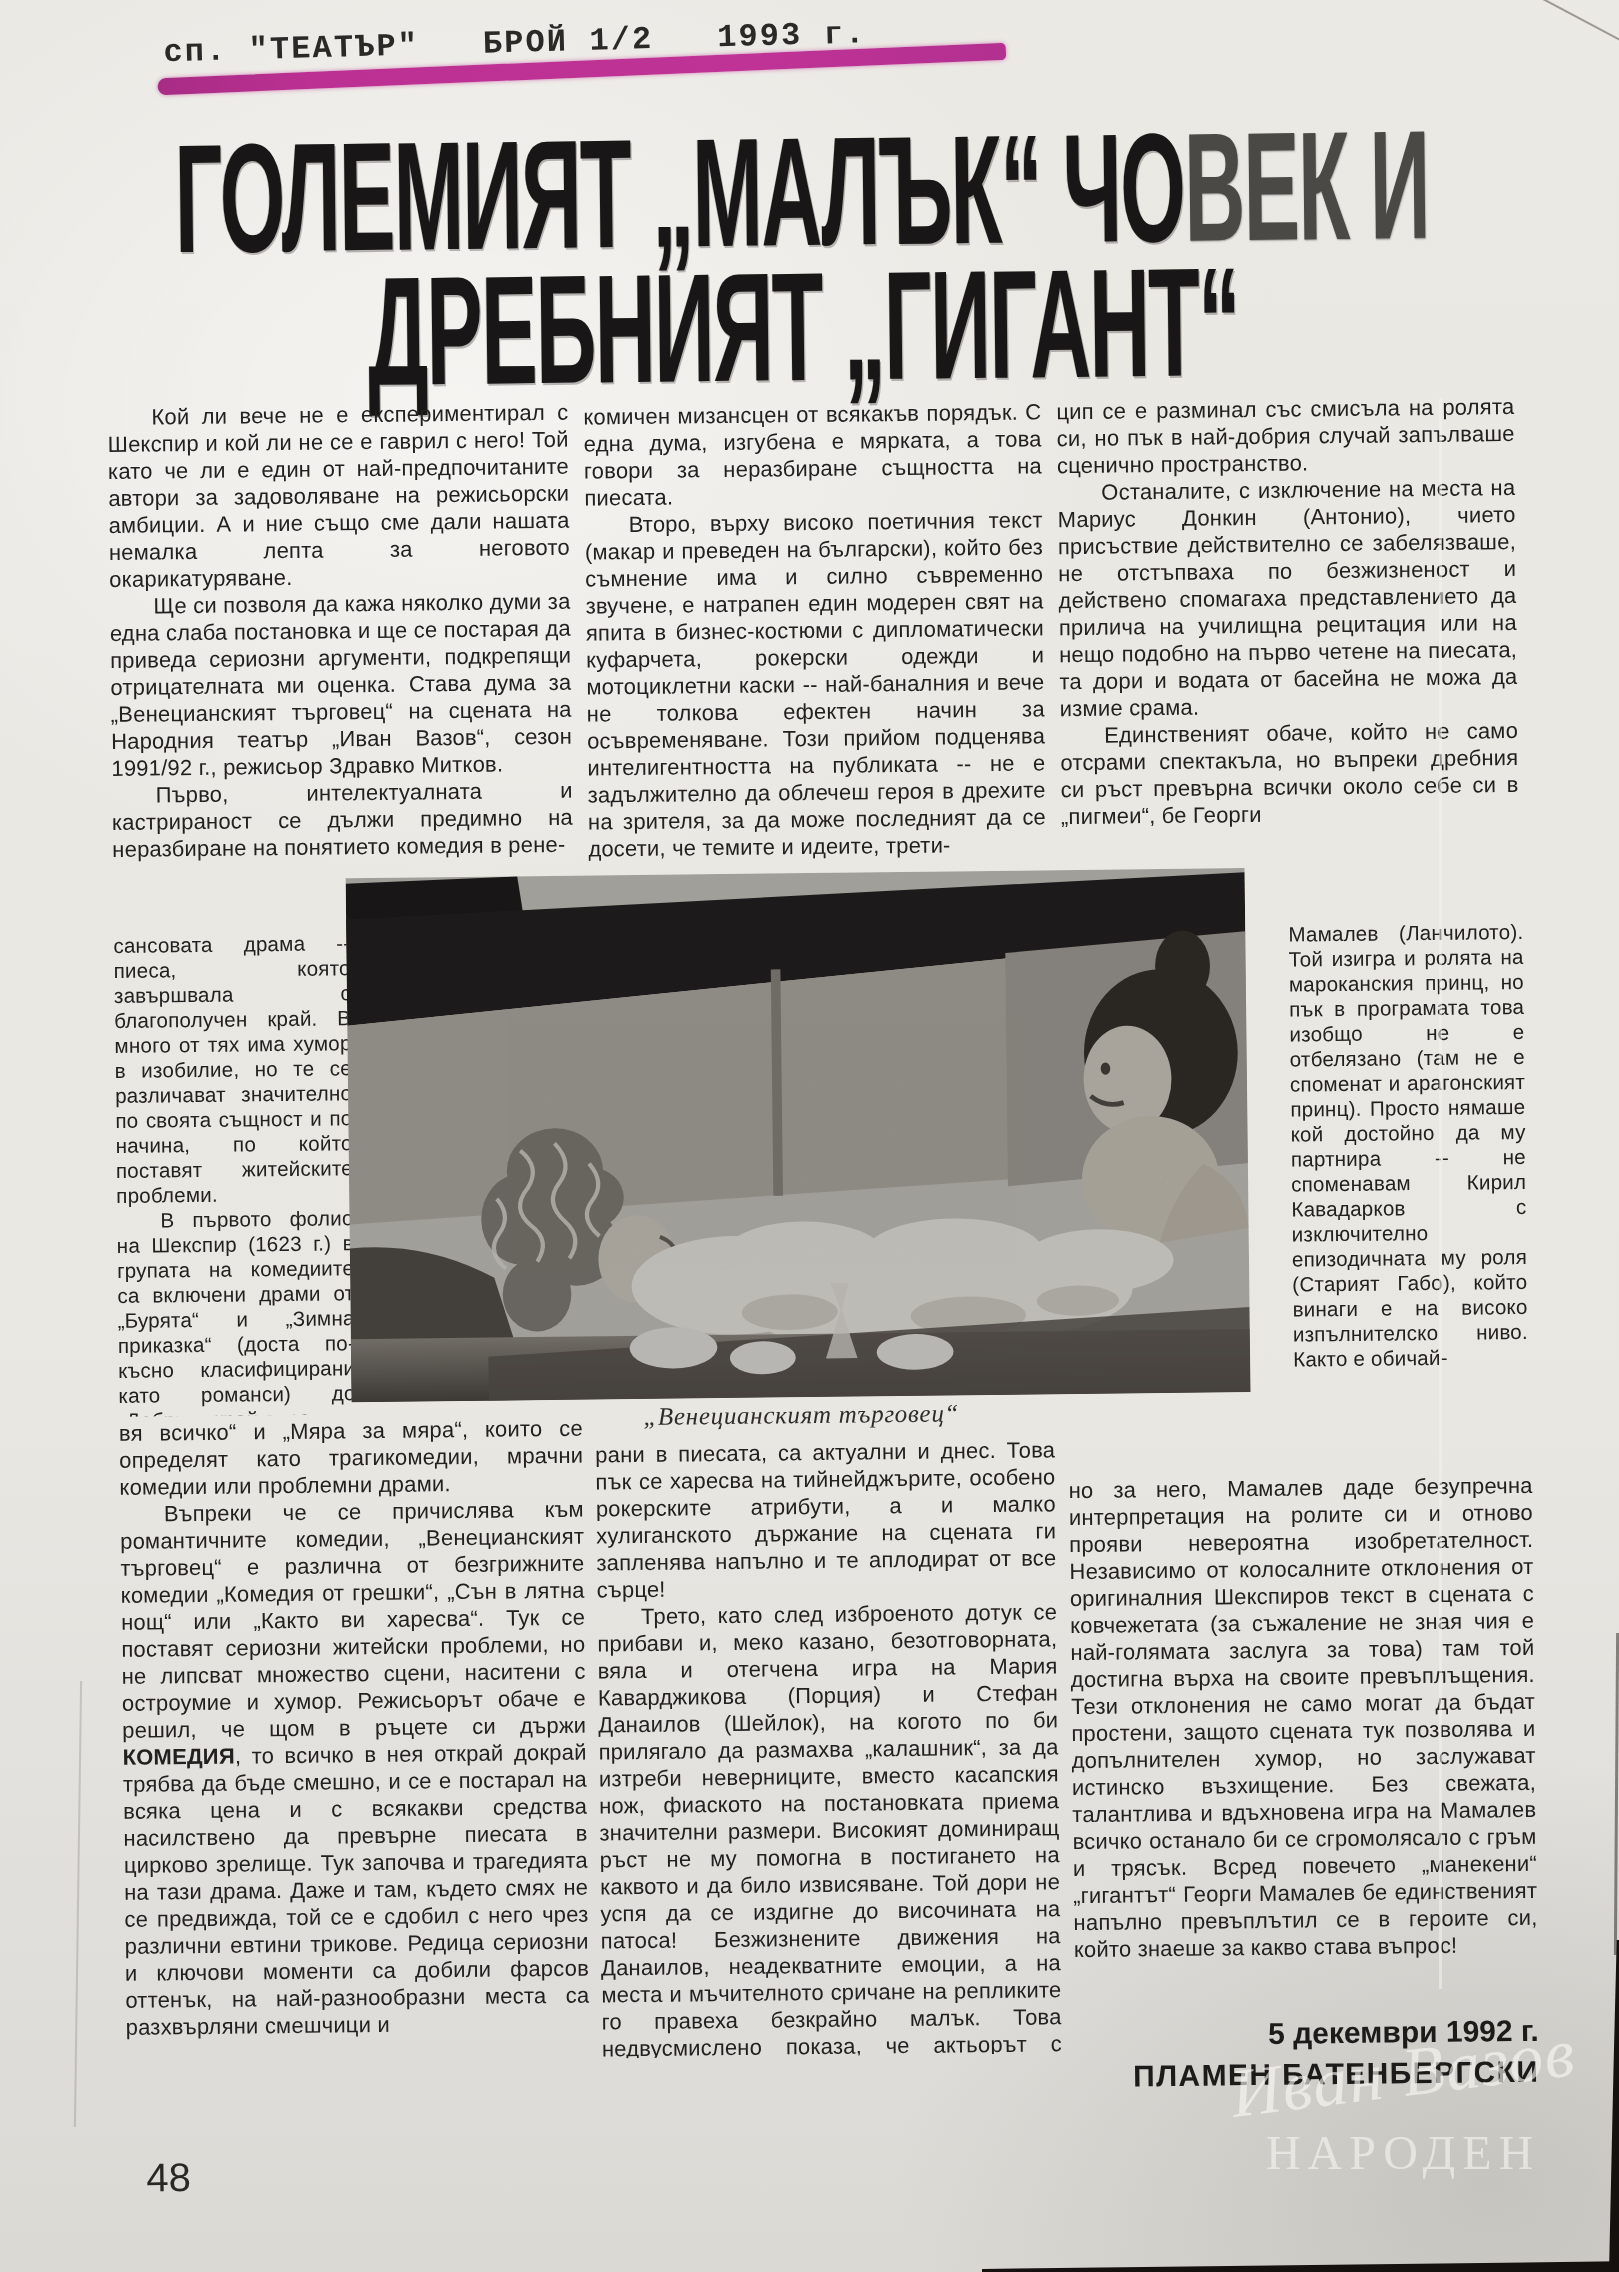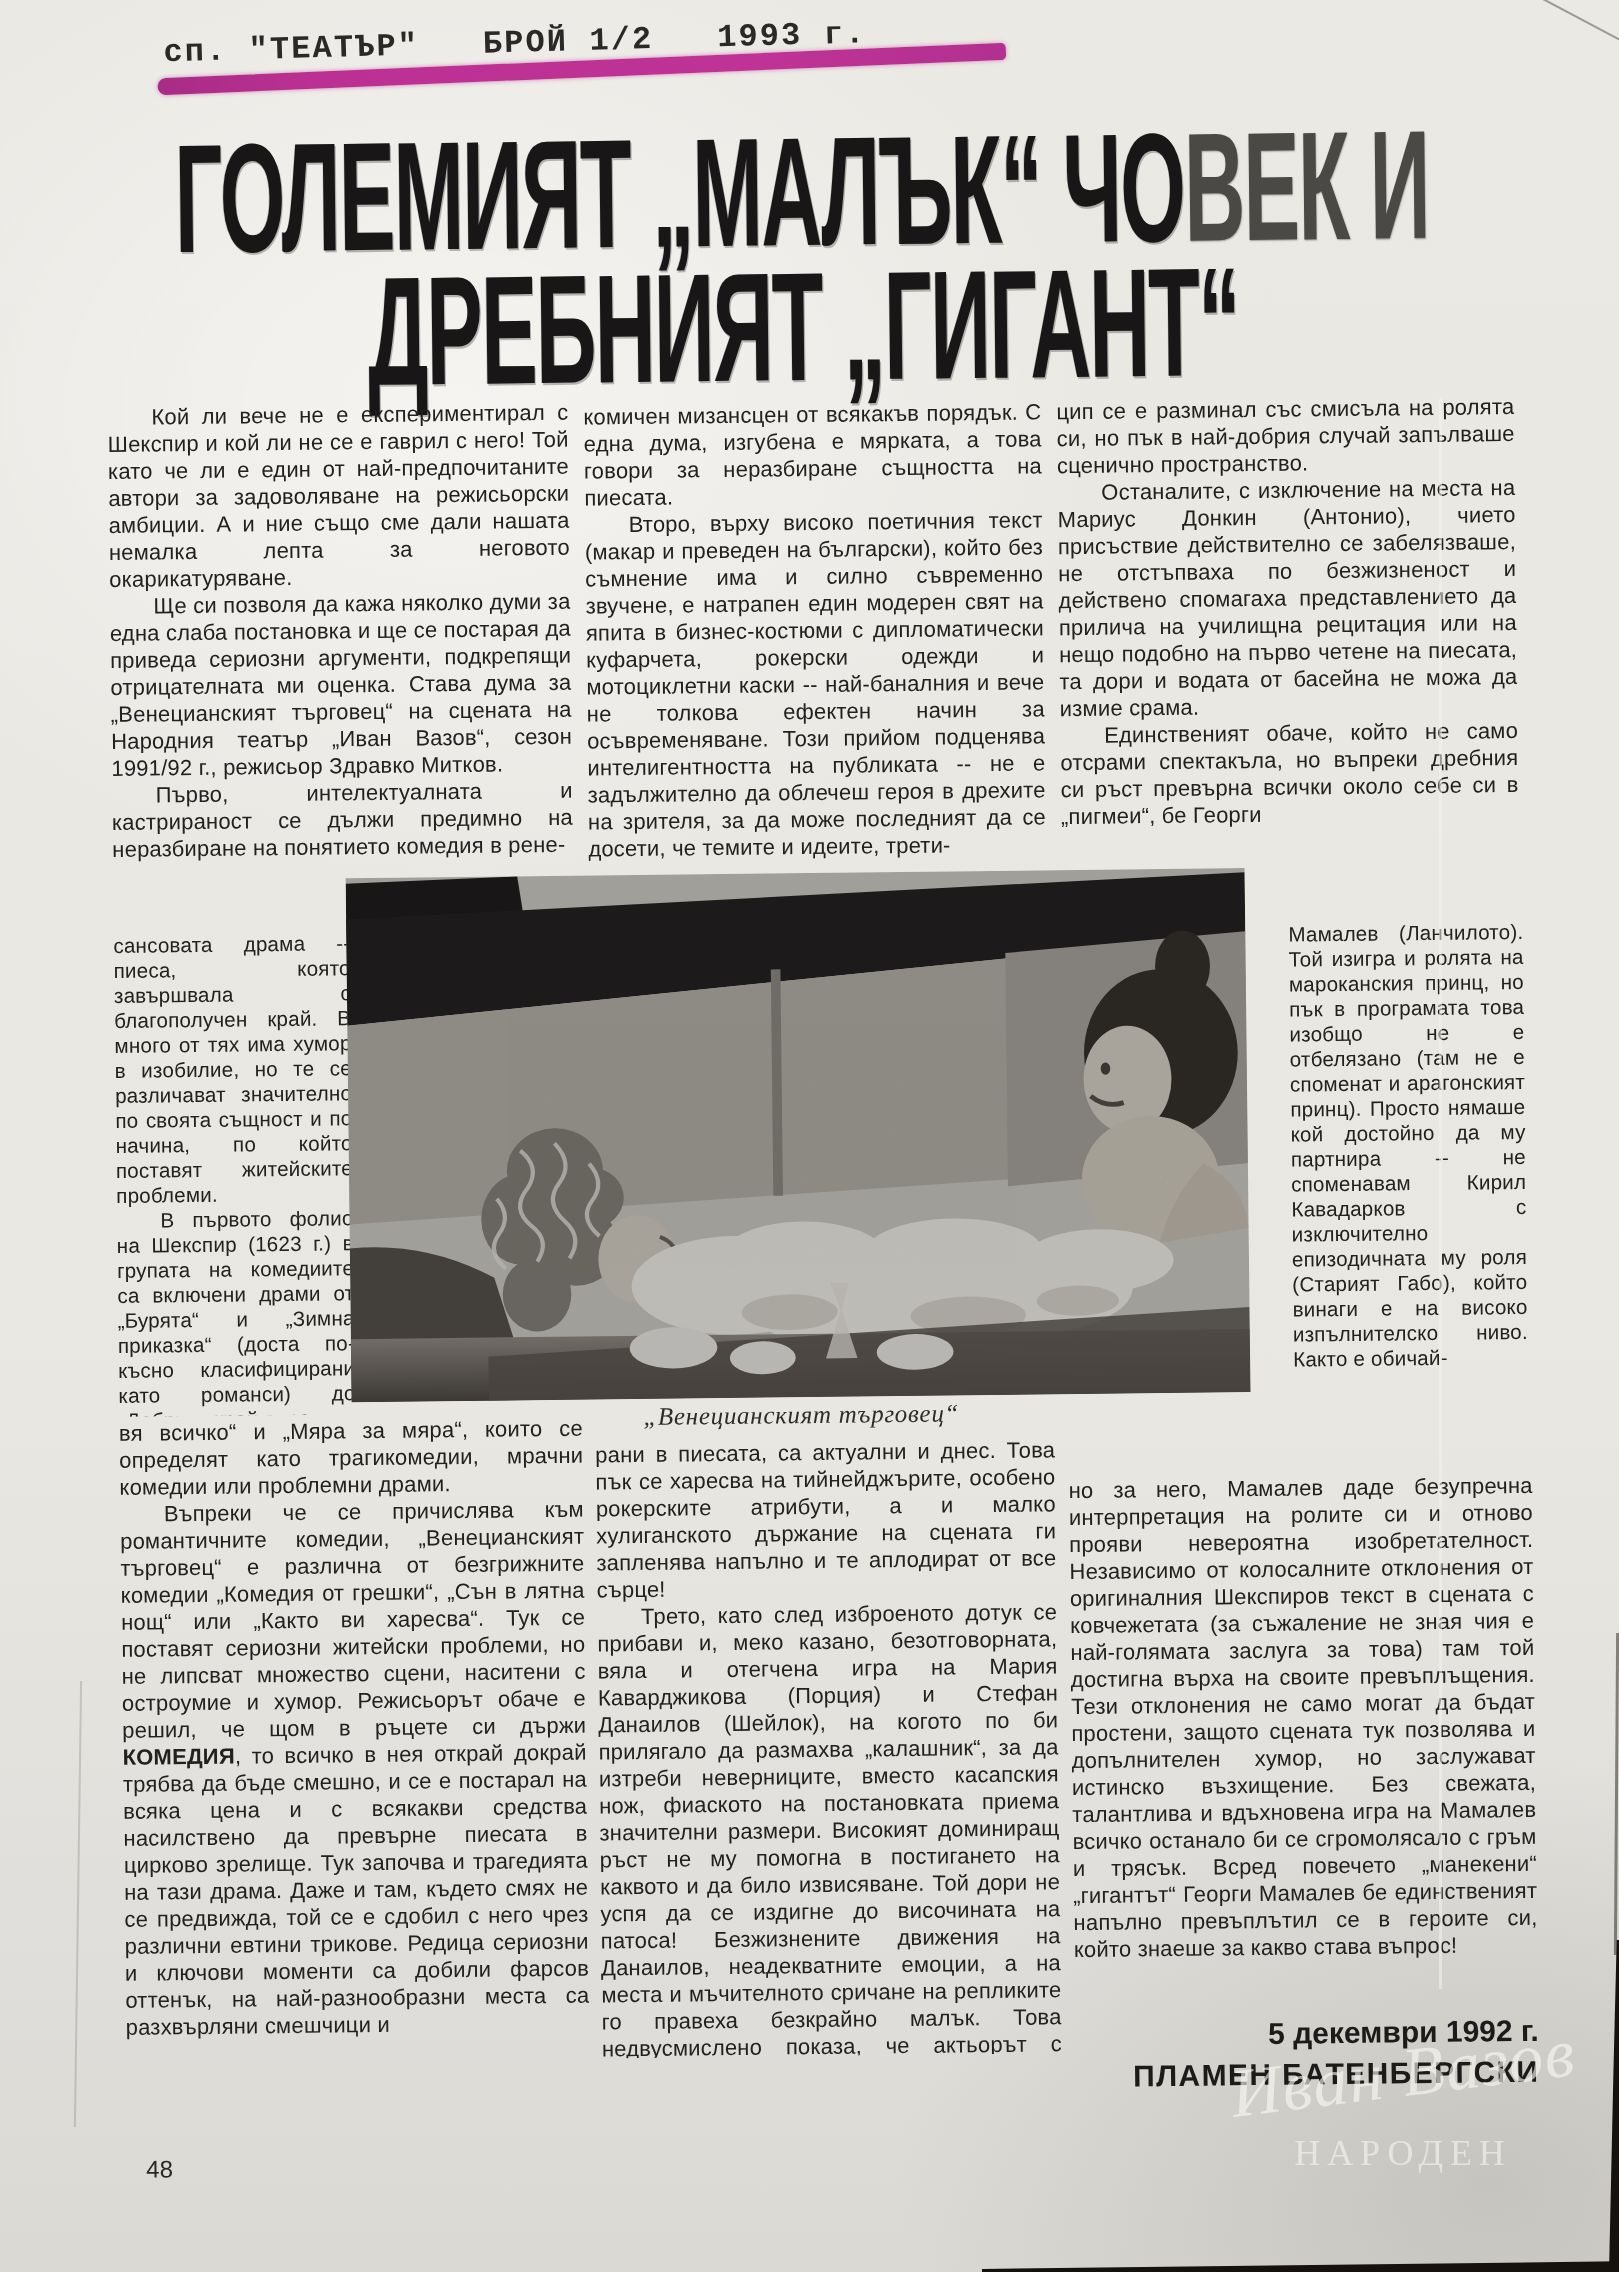--- a/index.html
+++ b/index.html
@@ -50,30 +50,30 @@
     letter-spacing:0.7px;
   }
 
   .byline-date, .byline-author{
     position:absolute; left:1062px; width:464px; text-align:right;
     font-weight:bold; color:#1d1b1a;
   }
   .byline-date{top:2022px; font-size:30px;}
   .byline-author{top:2063px; font-size:30px; letter-spacing:1.4px;}
 
-  .page-number{position:absolute; left:132px; top:2148px; font-size:24px; color:#2a2826;text-align:center;}
+  .page-number{position:absolute; left:132px; top:2148px; font-size:40px; color:#2a2826;text-align:center;}
 
   .watermark{position:absolute; right:25px; top:2034px; width:384px; text-align:center; z-index:3;}
   .wm-signature{
     font-family:"Liberation Serif", serif; font-style:italic; font-size:69px;
     color:rgba(250,248,244,.62); transform:rotate(-7deg); display:inline-block;
     letter-spacing:1.4px; white-space:nowrap;
   }
   .wm-line{
-    font-family:"Liberation Serif", serif; font-size:36px; letter-spacing:6.9px;
+    font-family:"Liberation Serif", serif; font-size:48px; letter-spacing:6.9px;
     color:rgba(249,247,243,.6); margin-top:9.6px; line-height:60px;
   }
 
   .edge-right{
     position:absolute; right:0; top:1940px; width:11px; height:333px; z-index:4;
     background:#14110f; clip-path:polygon(70% 0, 100% 0, 100% 100%, 0 100%, 40% 40%);
   }
   .edge-right-thin{
     position:absolute; right:2.1px; top:1633px; width:2.7px; height:322px;
     background:rgba(50,46,42,.55); transform:rotate(.4deg); z-index:4;

